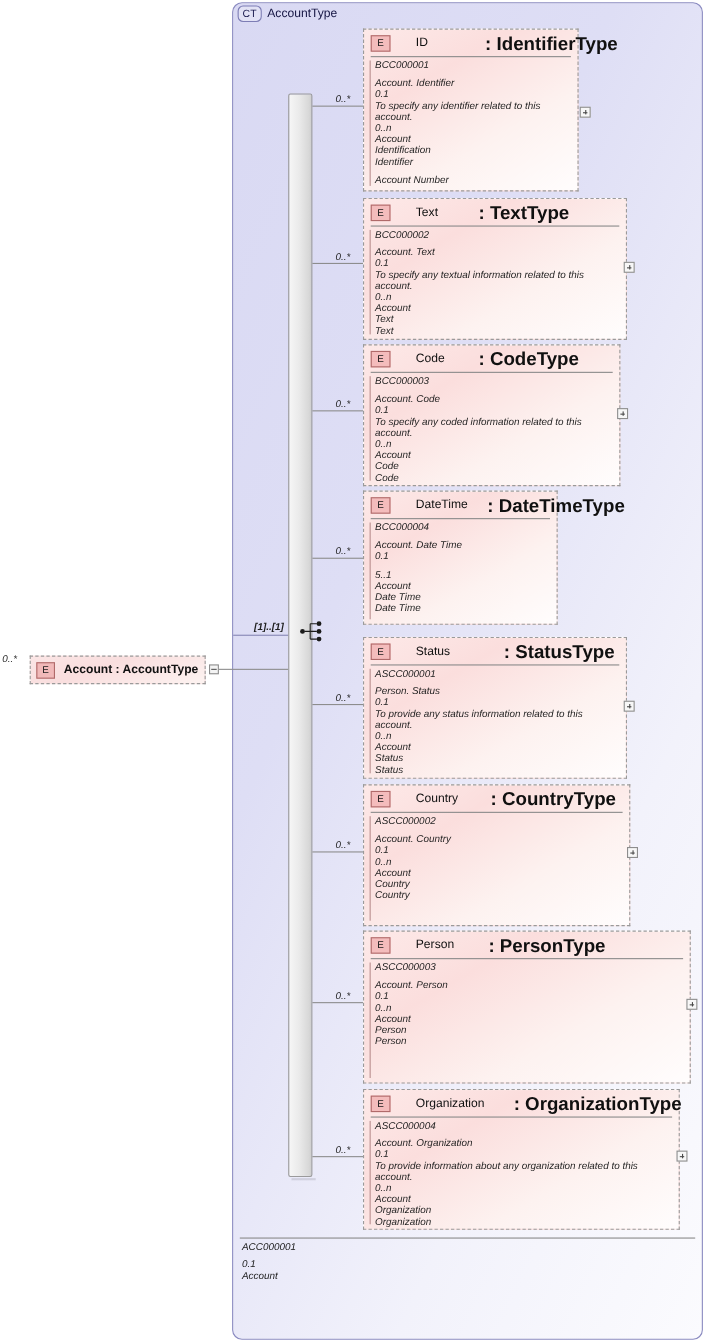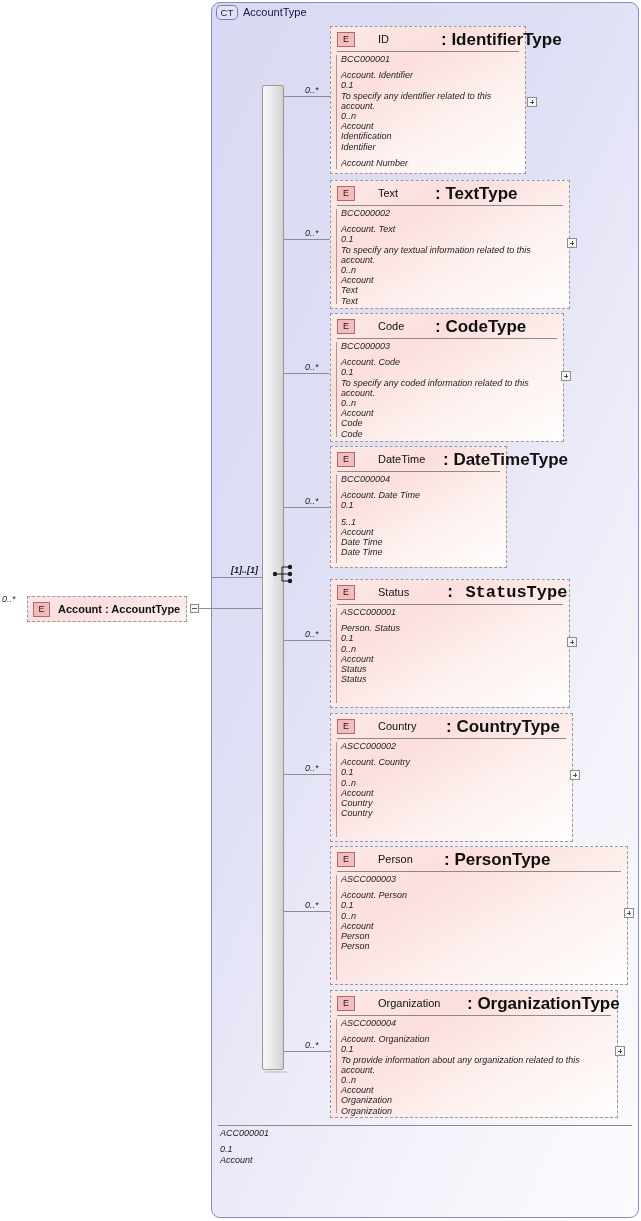--- a/index.html
+++ b/index.html
@@ -368,29 +368,30 @@
           <div class="ln">Date Time</div>
           <div class="ln">Date Time</div>
         </div>
       </div>
       <div class="conn" style="left: 284px; top: 640px; width: 46px;"></div>
       <div class="occ" style="left: 305px; top: 629px;">0..*</div>
       <div class="elem" style="left: 330px; top: 579px; width: 240px; height: 129px;">
         <div class="hdr">
           <span class="e-badge">E</span>
           <span class="ename" style="left: 47px;">Status</span>
-          <span class="etype" style="left: 114px; font-family: Liberation Mono, monospace;">: StatusType</span>
+          <span class="etype" style="left: 127px;">: StatusType</span>
         </div>
         <div class="rule"></div>
         <div class="vbar"></div>
         <div class="meta">
           <div class="ln">ASCC000001</div>
           <div class="blank"></div>
           <div class="ln">Person. Status</div>
           <div class="ln">0.1</div>
+          <div class="ln">To provide any status information related to this account.</div>
           <div class="ln">0..n</div>
           <div class="ln">Account</div>
           <div class="ln">Status</div>
           <div class="ln">Status</div>
         </div>
       </div>
       <div class="plusbox" style="left: 567px; top: 637px;"></div>
       <div class="conn" style="left: 284px; top: 774px; width: 46px;"></div>
       <div class="occ" style="left: 305px; top: 763px;">0..*</div>
       <div class="elem" style="left: 330px; top: 713px; width: 243px; height: 129px;">

